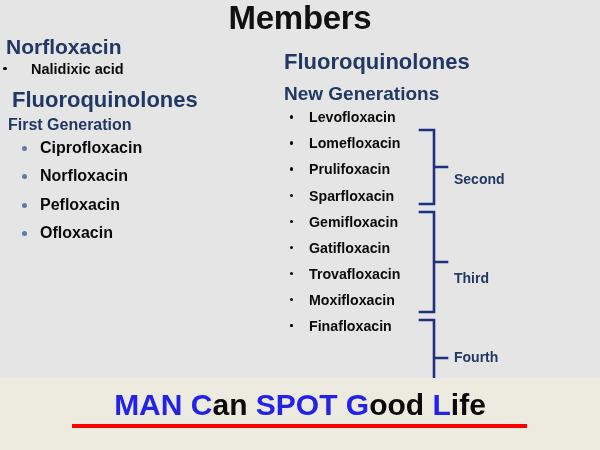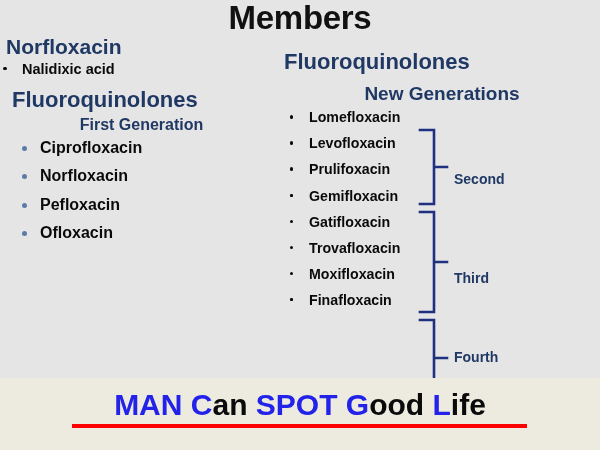--- a/index.html
+++ b/index.html
@@ -51,21 +51,20 @@
 
   .h-major {
     color: #1F3864;
     font-weight: bold;
     line-height: 1.08;
   }
   .h-sub {
     color: #1F3864;
     font-weight: bold;
     line-height: 1.08;
-    text-align: center;
   }
 
   
   .q-head {
     font-size: 21px;
     margin-left: 6px;
   }
   .fq-head-left {
     font-size: 22px;
     margin-left: 12px;
@@ -105,21 +104,21 @@
   }
 
   
   .nal-list {
     margin-top: 5px;
     margin-left: 14px;
   }
   .nal-list li {
     font-size: 14.5px;
     line-height: 20px;
-    padding-left: 22px;
+    padding-left: 31px;
   }
   .nal-list li .bullet {
     left: 3px;
     top: 8px;
     width: 3.5px;
     height: 3.5px;
     background: #0a0a0a;
     border-radius: 50%;
   }
 
@@ -265,32 +264,33 @@
 
   <div class="col-right">
 
     <div class="h-major fq-head-right">Fluoroquinolones</div>
 
     <div class="h-sub newgen-head">New Generations</div>
 
     <ul class="plain ng-list">
       <li>
         <span class="bullet"></span>
+        <span>Levofloxacin</span>
+      </li>
+      <li>
+        <span class="bullet"></span>
         <span>Lomefloxacin</span>
       </li>
       <li>
         <span class="bullet"></span>
-        <span>Levofloxacin</span>
-      </li>
-      <li>
-        <span class="bullet"></span>
         <span>Prulifoxacin</span>
       </li>
       <li>
         <span class="bullet"></span>
+        <span>Sparfloxacin</span>
       </li>
       <li>
         <span class="bullet"></span>
         <span>Gemifloxacin</span>
       </li>
       <li>
         <span class="bullet"></span>
         <span>Gatifloxacin</span>
       </li>
       <li>

